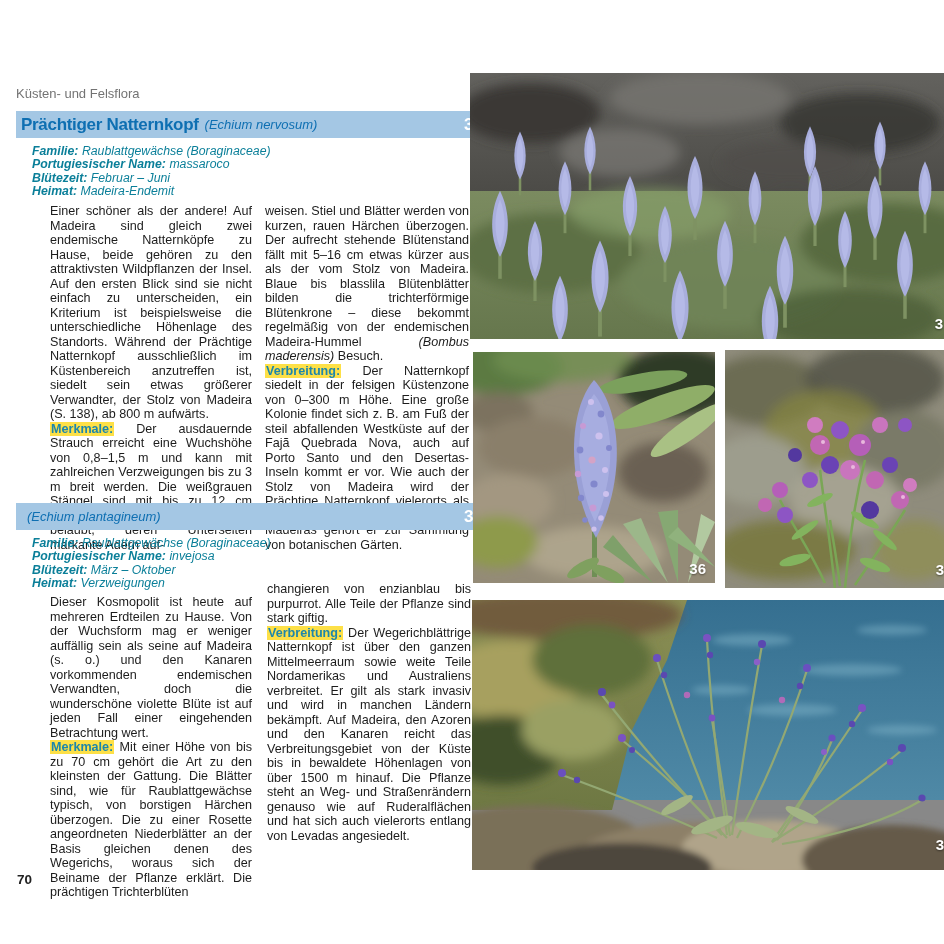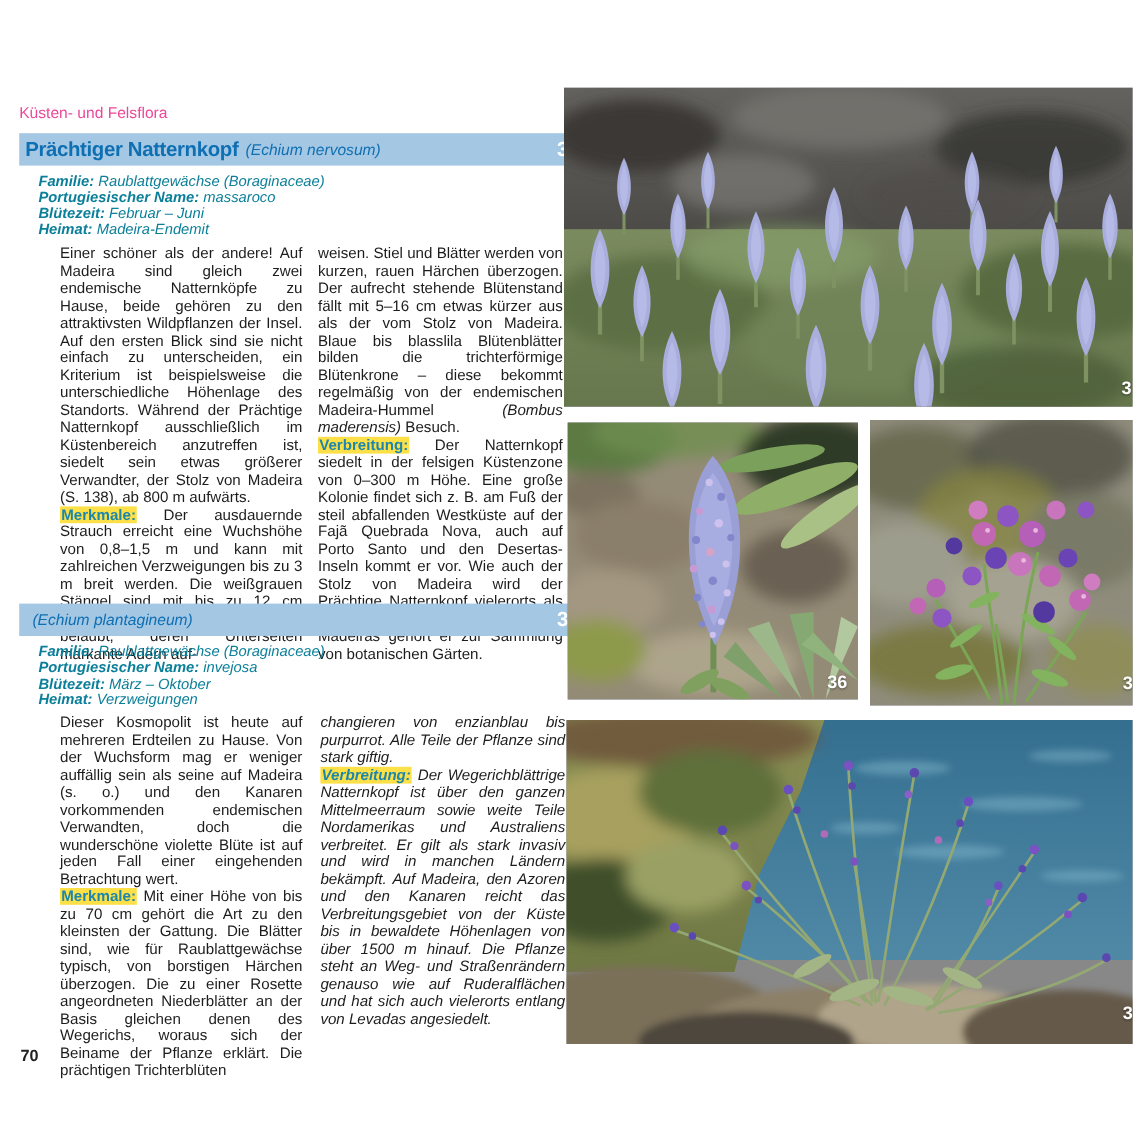--- a/index.html
+++ b/index.html
@@ -1,20 +1,20 @@
 <!DOCTYPE html>
 <html><head>
 <meta charset="utf-8">
 <style>
   html,body{margin:0;padding:0;}
   body{
     width:944px;height:944px;position:relative;background:#ffffff;
     font-family:"Liberation Sans", sans-serif;color:#1c1c1c;overflow:hidden;
   }
-  .running-head{position:absolute;left:16px;top:86px;font-size:13px;color:#ec4899;}
+  .running-head{position:absolute;left:16px;top:86px;font-size:13px;color:#737373;}
   
   .bar{position:absolute;left:16px;width:473px;height:27px;background:#a4c7e4;
        display:flex;align-items:center;padding:0 6px 0 5px;box-sizing:border-box;justify-content:flex-end;}
   .bar .title{color:#0e6fb2;font-weight:bold;font-size:17px;white-space:nowrap;letter-spacing:-0.3px;}
   .bar .latin{color:#0e6fb2;font-style:italic;font-size:13px;margin-left:6px;white-space:nowrap;}
   .bar .num{margin-left:auto;color:#ffffff;font-weight:bold;font-size:17px;}
   .bar36{top:111px;}
   .bar37{top:503px;}
   
   .meta{position:absolute;left:32px;font-size:12.3px;font-style:italic;color:#0b7f99;line-height:13.3px;}
@@ -22,21 +22,21 @@
   .meta36{top:145px;}
   .meta37{top:537px;}
   
   .col{position:absolute;font-size:12.6px;line-height:14.5px;text-align:justify;color:#1c1c1c;margin-left:34px;}
   .col p{margin:0;}
   .kw{color:#1d86ab;font-weight:bold;background:#fde047;padding:0 1px;}
   .it{font-style:italic;}
   .c36l{left:16px;top:204px;width:202px;}
   .c36r{left:231px;top:204px;width:204px;}
   .c37l{left:16px;top:595px;width:202px;}
-  .c37r{left:233px;top:595px;width:204px;font-style:italic;}
+  .c37r{left:233px;top:582px;width:204px;}
   .pageno{position:absolute;left:17px;top:872px;font-size:13.5px;font-weight:bold;color:#222;}
   
   .photo{position:absolute;overflow:hidden;background:#888;}
   .photo svg{display:block;width:100%;height:100%;}
   .ph-label{position:absolute;color:#fff;font-weight:bold;font-size:15px;
             text-shadow:0 1px 2px rgba(0,0,0,0.45);line-height:1;}
   .photo1{left:470px;top:73px;width:474px;height:266px;}
   .photo2{left:473px;top:352px;width:242px;height:231px;}
   .photo3{left:725px;top:350px;width:219px;height:238px;}
   .photo4{left:472px;top:600px;width:472px;height:270px;}

